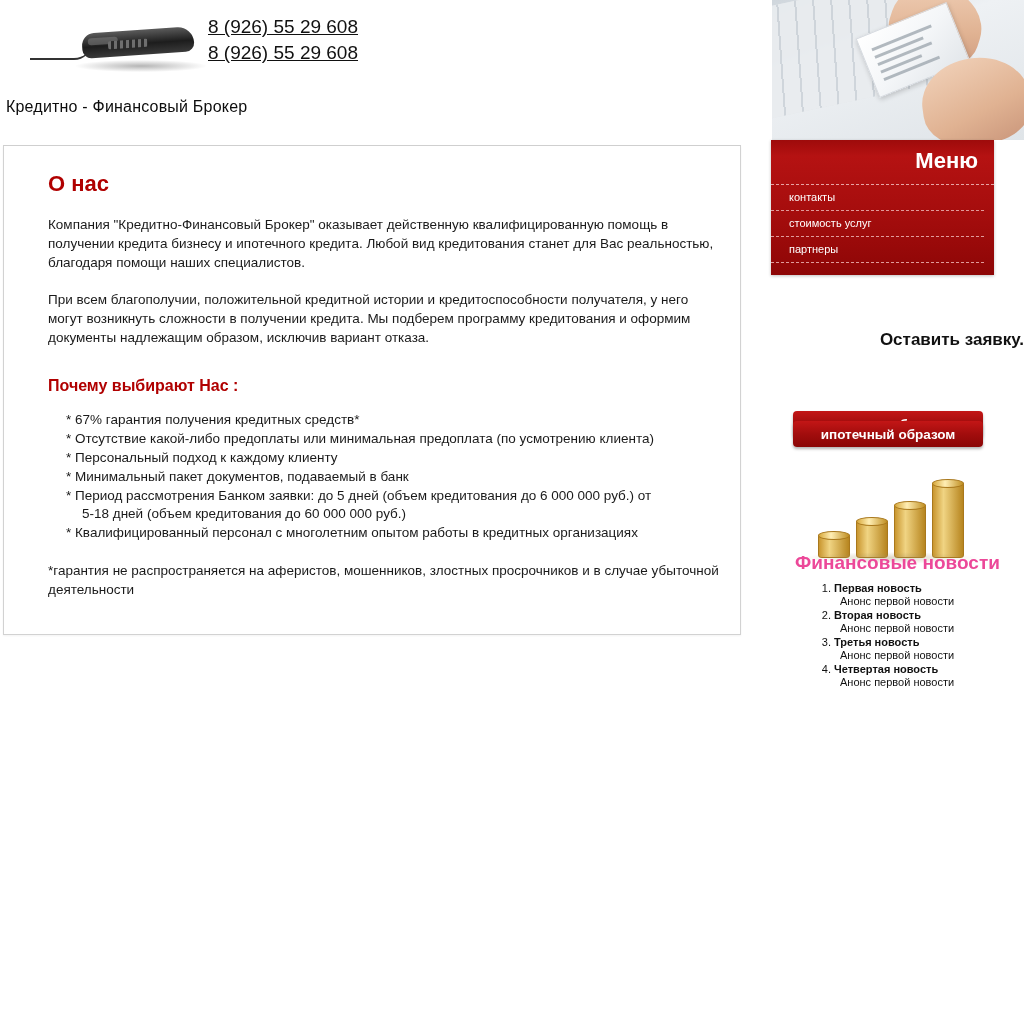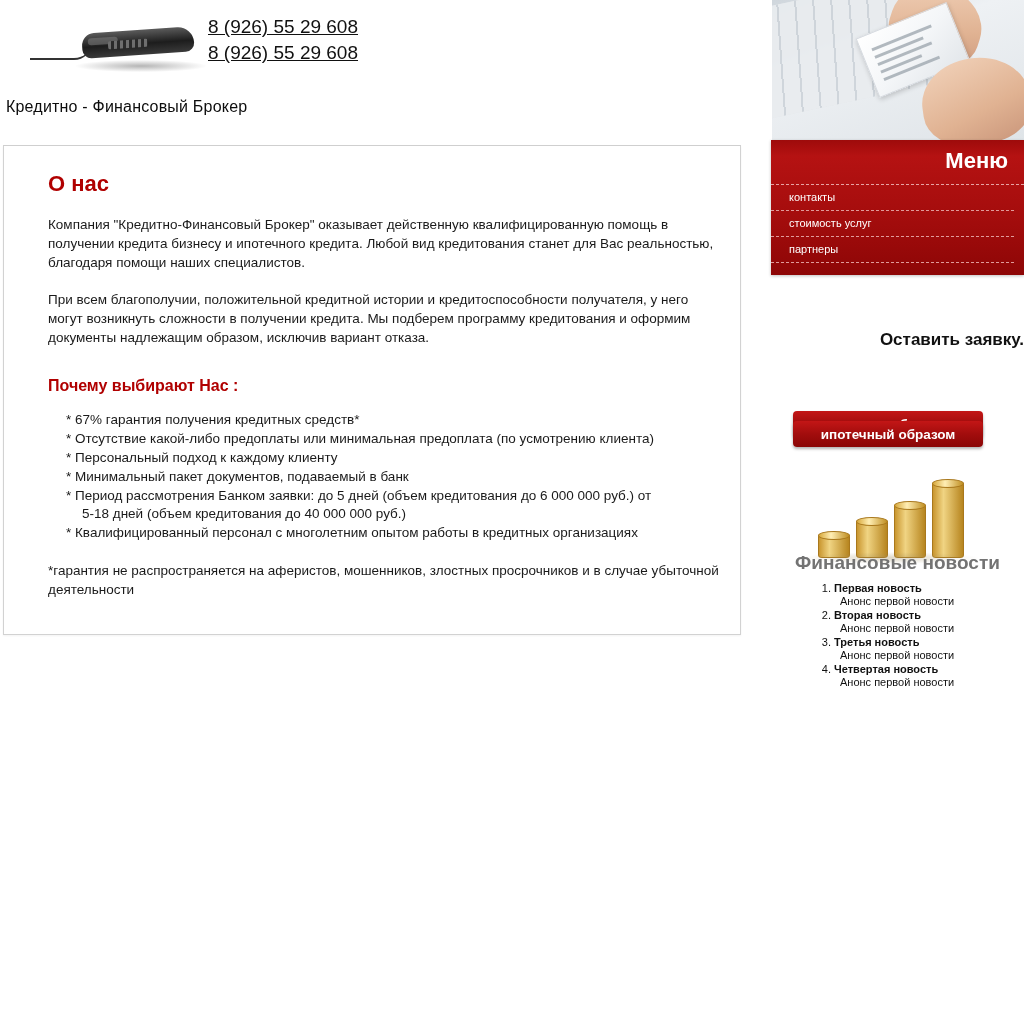--- a/index.html
+++ b/index.html
@@ -190,21 +190,21 @@
     font-size: 13px;
     line-height: 18px;
     color: #1a1a1a;
   }
 
   
   .menu-box {
     position: absolute;
     left: 771px;
     top: 140px;
-    width: 253px;
+    width: 223px;
     background: linear-gradient(180deg,#9e0b0b 0%, #b51212 12%, #a50d0d 55%, #8d0606 100%);
     padding-bottom: 12px;
     box-shadow: 0 1px 3px rgba(0,0,0,.25);
   }
   .menu-box .menu-title {
     text-align: right;
     color: #ffffff;
     font-size: 22px;
     font-weight: bold;
     padding: 8px 16px 10px 0;
@@ -292,21 +292,21 @@
   }
 
   .news-title {
     position: absolute;
     left: 771px;
     top: 552px;
     width: 253px;
     text-align: center;
     font-size: 19px;
     font-weight: bold;
-    color: #737373;
+    color: #ec4899;
   }
   .news-list {
     position: absolute;
     left: 816px;
     top: 582px;
     width: 200px;
     margin: 0;
     padding: 0 0 0 18px;
     font-size: 11px;
     line-height: 12.5px;
@@ -357,21 +357,21 @@
 
   <h2>Почему выбирают Нас :</h2>
 
   <ul class="benefits">
     <li><span>* 67% гарантия получения кредитных средств*</span></li>
     <li><span>* Отсутствие какой-либо предоплаты или минимальная предоплата (по усмотрению клиента)</span></li>
     <li><span>* Персональный подход к каждому клиенту</span></li>
     <li><span>* Минимальный пакет документов, подаваемый в банк</span></li>
     <li>
       <span>* Период рассмотрения Банком заявки: до 5 дней (объем кредитования до 6 000 000 руб.) от</span>
-      <span class="sub">5-18 дней (объем кредитования до 40 000 000 руб.)</span>
+      <span class="sub">5-18 дней (объем кредитования до 60 000 000 руб.)</span>
     </li>
     <li><span>* Квалифицированный персонал с многолетним опытом работы в кредитных организациях</span></li>
   </ul>
 
   <p class="footnote">*гарантия не распространяется на аферистов, мошенников, злостных просрочников и в случае убыточной деятельности</p>
 </div>
 
 <div class="menu-box">
   <div class="menu-title">Меню</div>
   <ul>

